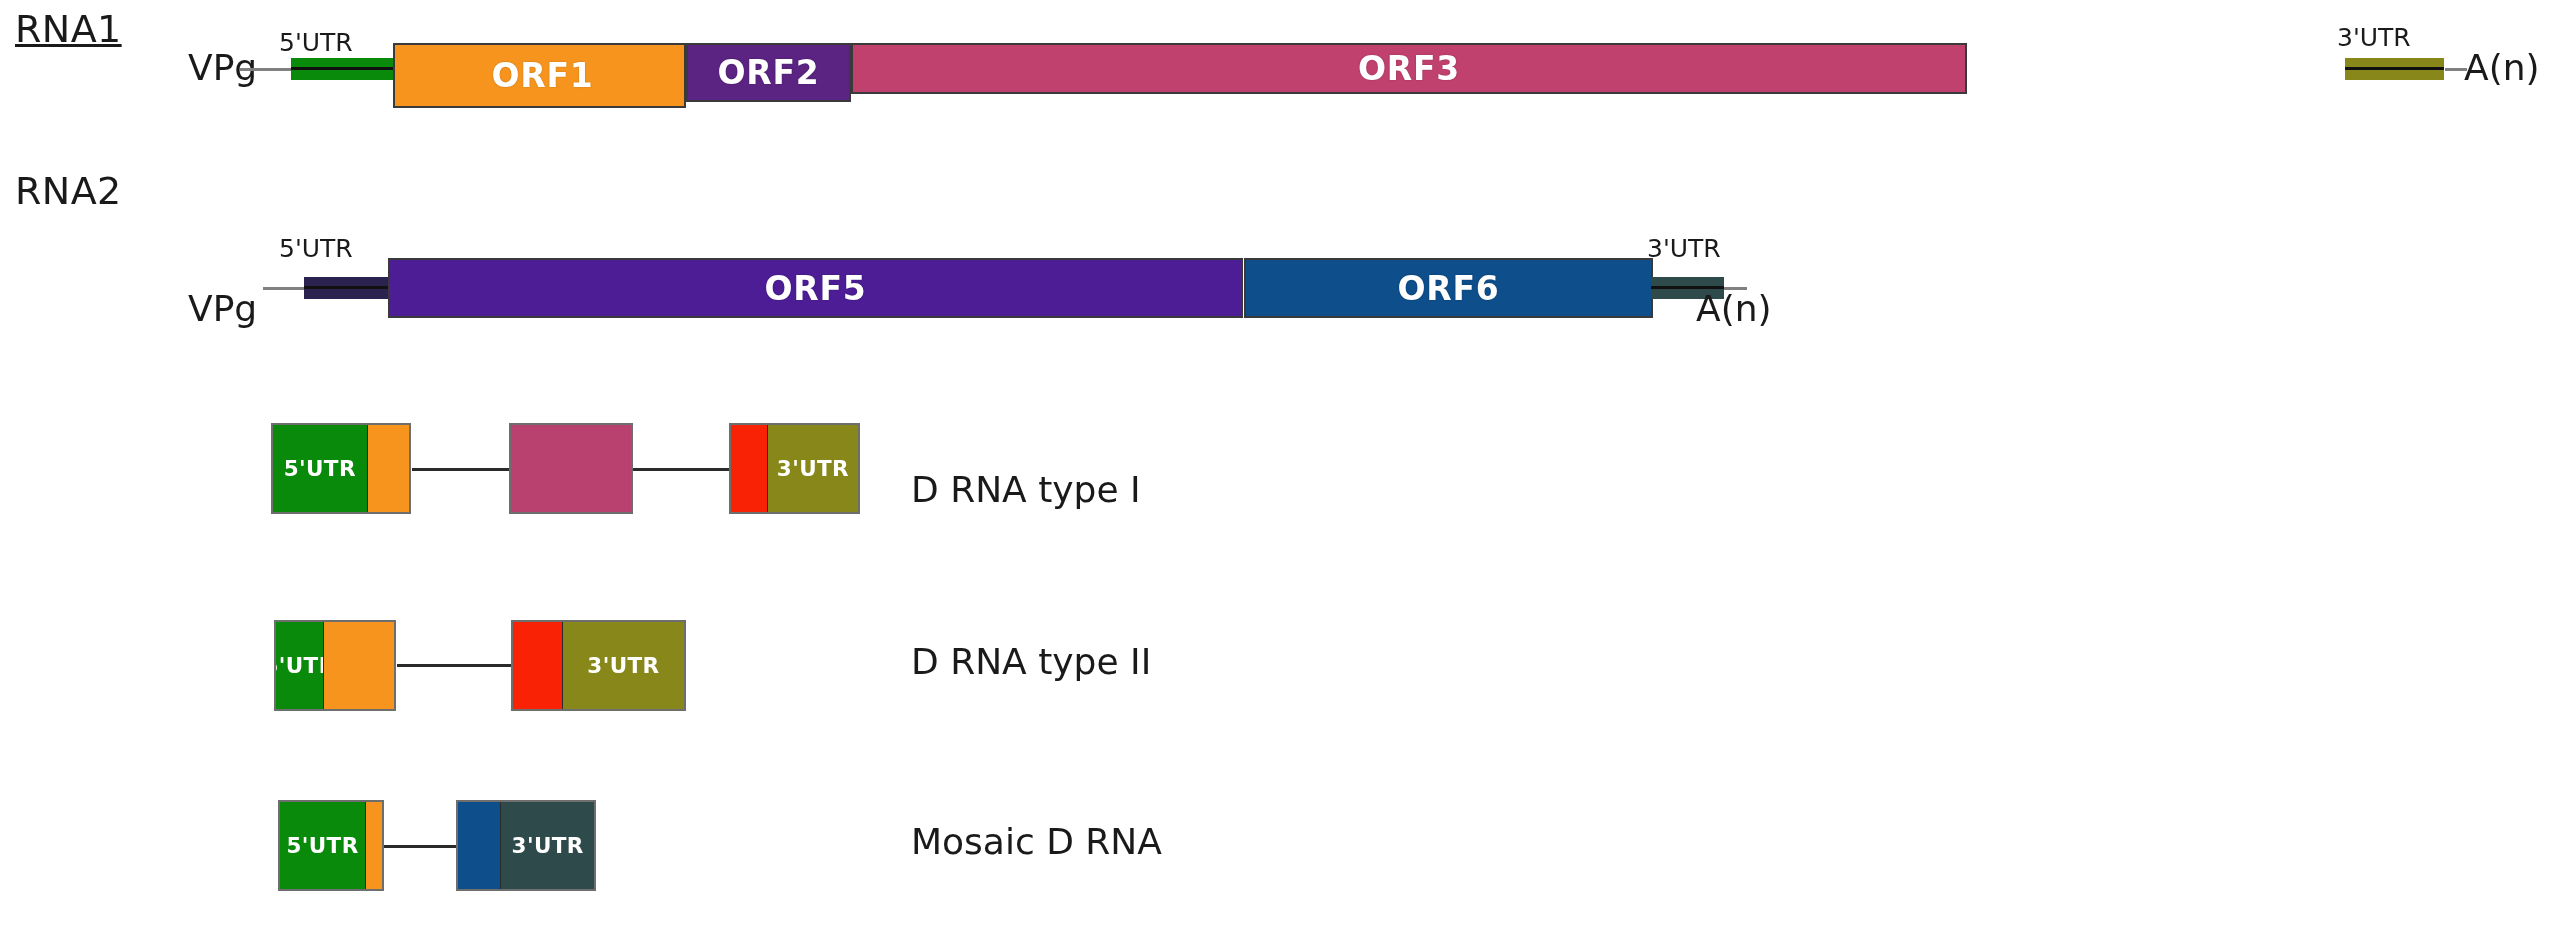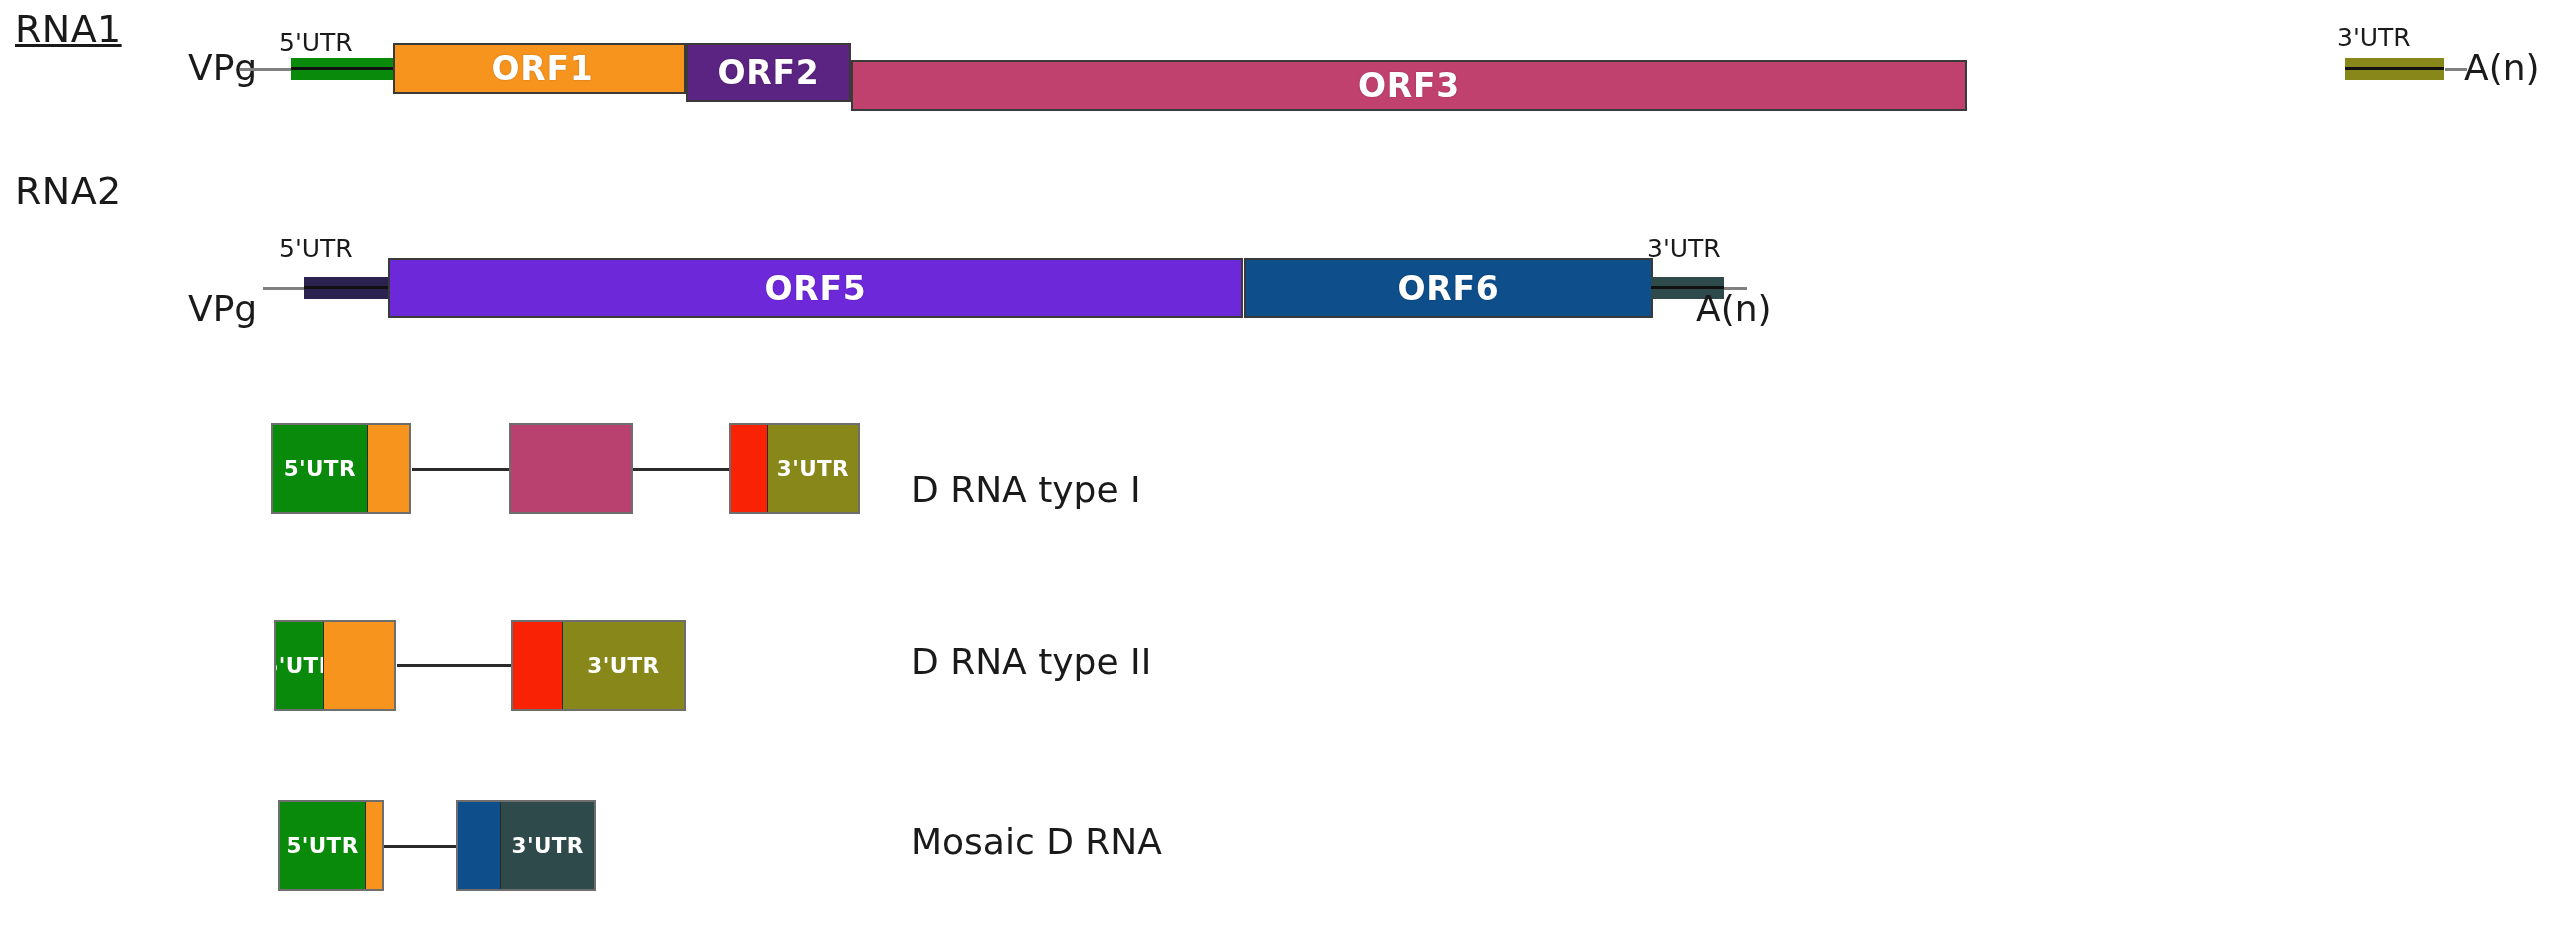--- a/index.html
+++ b/index.html
@@ -122,43 +122,43 @@
 <body>
 
 <div id="canvas">
     <div class="abs row-title" style="left: 15px; top: 10px; text-decoration: underline;">RNA1</div>
     <div class="abs terminal-label" style="left: 188px; top: 50px;">VPg</div>
     <div class="abs tick-line" style="left: 240px; top: 68px; width: 51px;"></div>
     <div class="abs utr-caption" style="left: 279px; top: 30px;">5'UTR</div>
     <div class="abs utr-ribbon" style="left: 291px; top: 58px; width: 106px; background: rgb(10, 138, 10);">
       <div class="stripe"></div>
     </div>
-    <div class="abs orf" style="left: 393px; top: 43px; width: 293px; height: 51px; background: rgb(247, 148, 30); padding-left: 6px;">
+    <div class="abs orf" style="left: 393px; top: 43px; width: 293px; height: 65px; background: rgb(247, 148, 30); padding-left: 6px;">
       <span class="orf-label">ORF1</span>
     </div>
     <div class="abs orf" style="left: 686px; top: 43px; width: 165px; height: 59px; background: rgb(91, 35, 130);">
       <span class="orf-label">ORF2</span>
     </div>
-    <div class="abs orf" style="left: 851px; top: 60px; width: 1116px; height: 51px; background: rgb(192, 64, 110);">
+    <div class="abs orf" style="left: 851px; top: 43px; width: 1116px; height: 51px; background: rgb(192, 64, 110);">
       <span class="orf-label">ORF3</span>
     </div>
     <div class="abs utr-caption" style="left: 2337px; top: 25px;">3'UTR</div>
     <div class="abs utr-ribbon" style="left: 2345px; top: 58px; width: 99px; background: rgb(135, 135, 26);">
       <div class="stripe"></div>
     </div>
     <div class="abs tick-line" style="left: 2445px; top: 68px; width: 21.5px;"></div>
     <div class="abs terminal-label" style="left: 2464px; top: 50px;">A(n)</div>
     <div class="abs row-title" style="left: 15px; top: 172px;">RNA2</div>
     <div class="abs terminal-label" style="left: 188px; top: 291px;">VPg</div>
     <div class="abs tick-line" style="left: 263px; top: 287px; width: 41px;"></div>
     <div class="abs utr-caption" style="left: 279px; top: 236px;">5'UTR</div>
     <div class="abs utr-ribbon" style="left: 304px; top: 277px; width: 89px; background: rgb(43, 34, 80);">
       <div class="stripe"></div>
     </div>
-    <div class="abs orf" style="left: 388px; top: 258px; width: 855px; height: 60px; background: #6d28d9;">
+    <div class="abs orf" style="left: 388px; top: 258px; width: 855px; height: 60px; background: #4c1d95;">
       <span class="orf-label">ORF5</span>
     </div>
     <div class="abs orf" style="left: 1244px; top: 258px; width: 409px; height: 60px; background: rgb(13, 78, 139);">
       <span class="orf-label">ORF6</span>
     </div>
     <div class="abs utr-caption" style="left: 1647px; top: 236px;">3'UTR</div>
     <div class="abs utr-ribbon" style="left: 1651px; top: 277px; width: 73px; background: rgb(46, 74, 74);">
       <div class="stripe"></div>
     </div>
     <div class="abs tick-line" style="left: 1724px; top: 287px; width: 23px;"></div>

